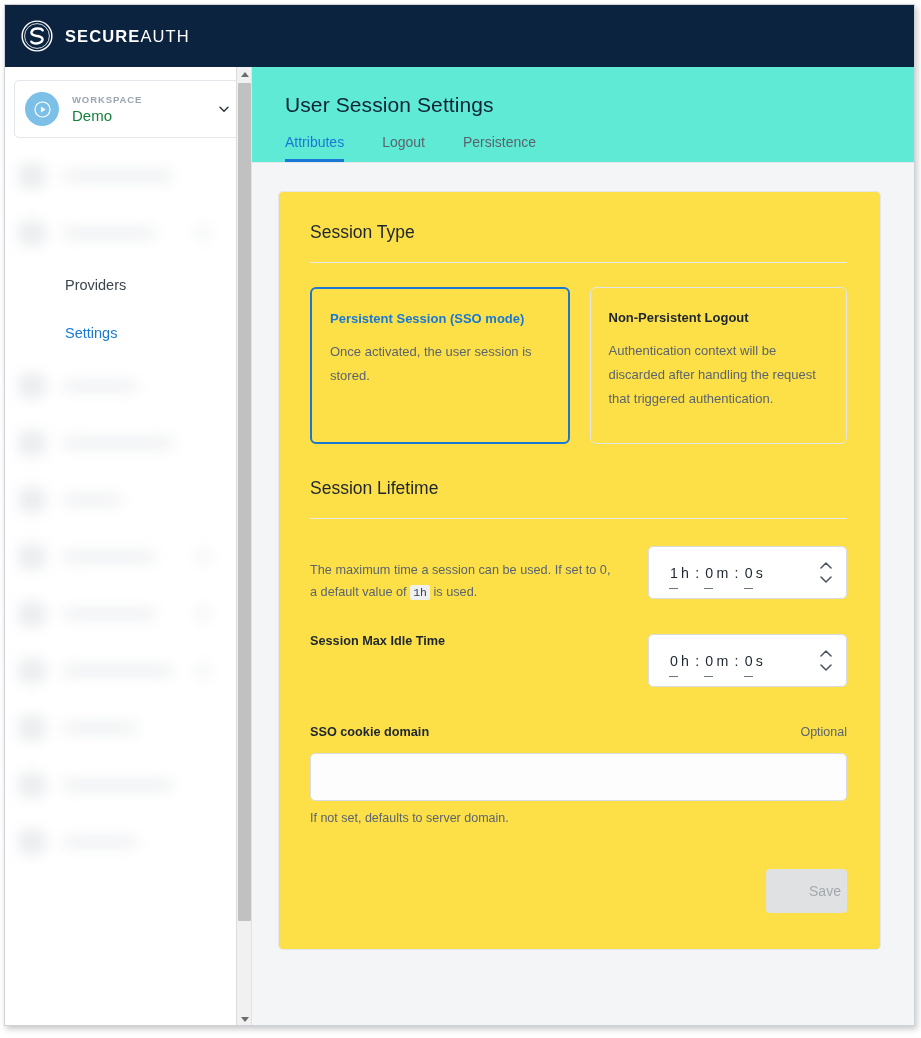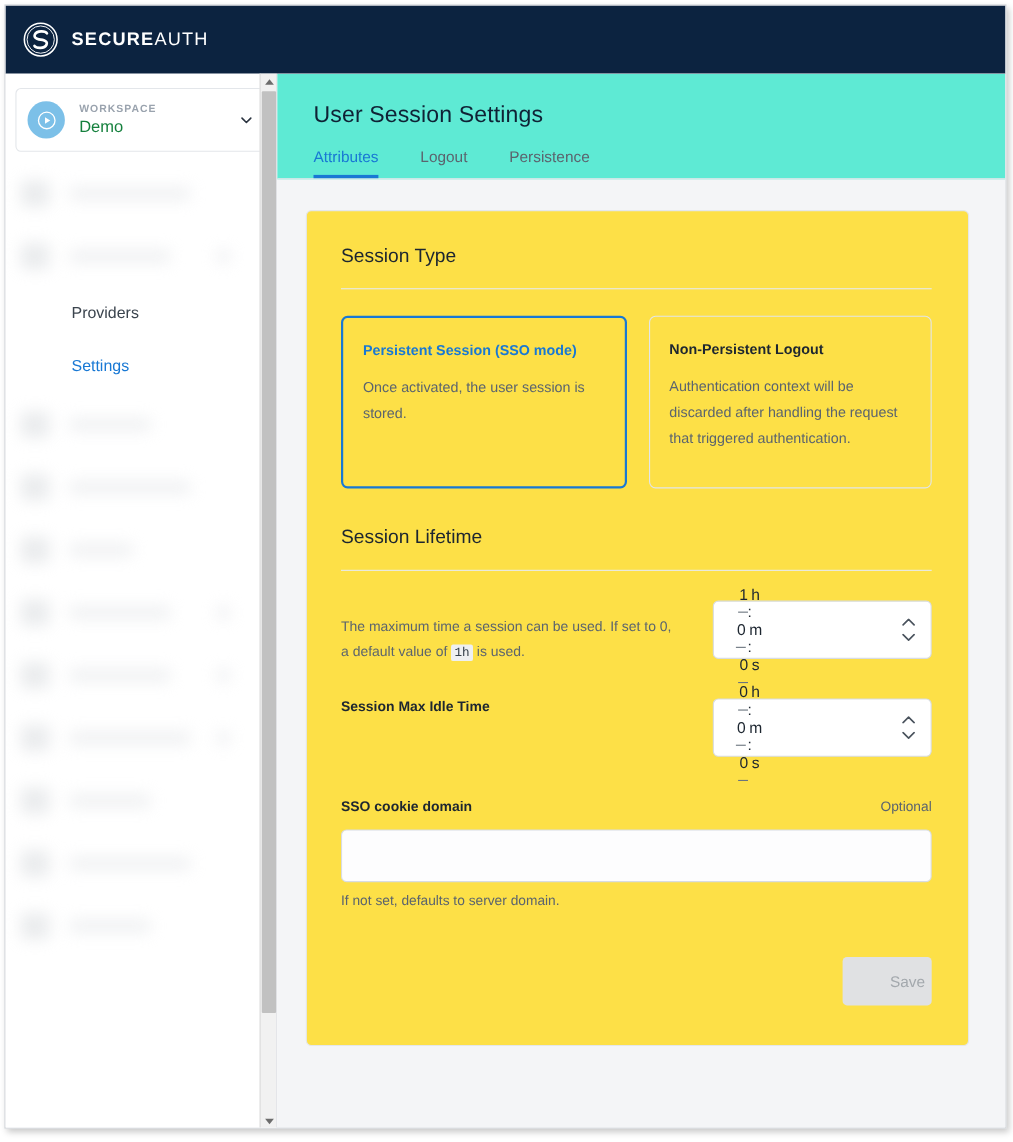--- a/index.html
+++ b/index.html
@@ -219,23 +219,22 @@
     width: 199px; height: 53px;
     border: 1px solid #d8dce1;
     border-radius: 5px;
     background: #fff;
     display: flex; align-items: center;
     padding: 0 14px 0 20px;
     position: relative;
   }
   .time-val {
     font-size: 14.2px; color: #1d2630;
-    display: flex; align-items: center;
+    display: flex; align-items: flex-end;
     letter-spacing: 0.2px;
-    flex-direction: column;
   }
   .seg { position: relative; padding: 0 1px; }
   .seg .num { }
   .seg .unit { margin-left: 3px; }
   .seg::after {
     content: ""; position: absolute;
     left: 0; bottom: -8px; width: 9px; height: 1px;
     background: #6b757f;
   }
   .colon { margin: 0 5px; color: #1d2630; }

